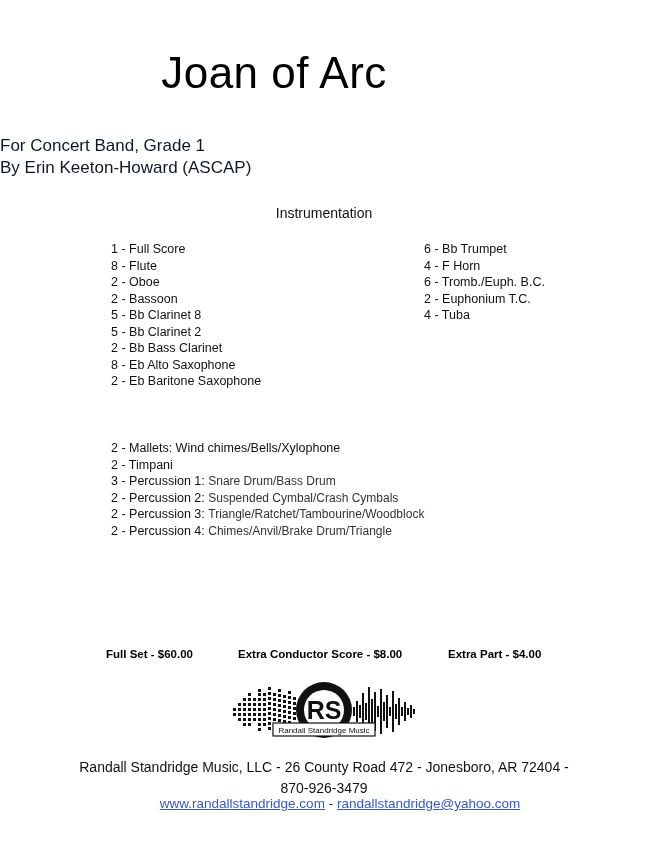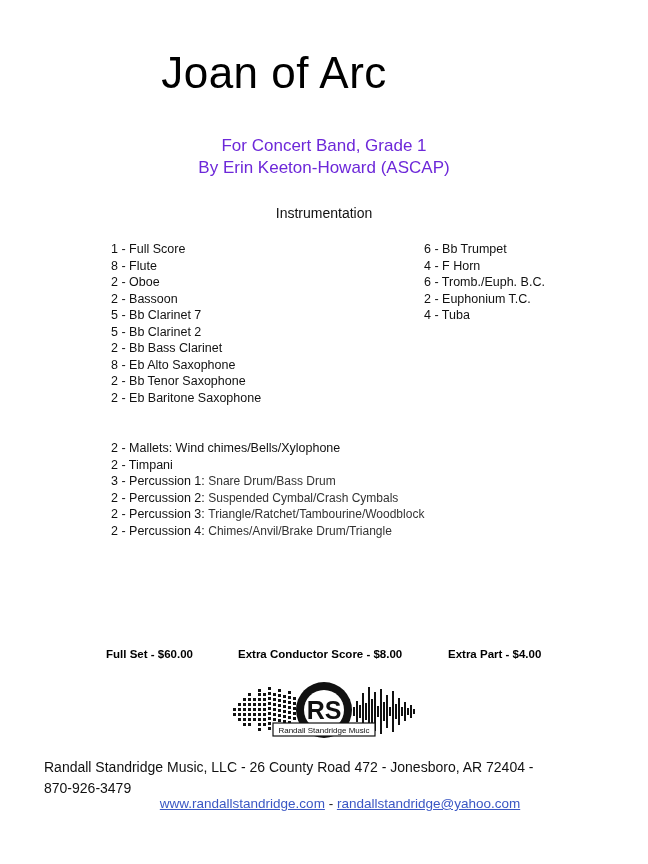--- a/index.html
+++ b/index.html
@@ -36,25 +36,24 @@
     letter-spacing: 0.5px;
     color: #000;
     line-height: 1.15;
   }
 
   .subtitle-block {
     position: absolute;
     top: 135px;
     left: 0;
     width: 648px;
-    text-align: center;
     font-size: 17px;
     font-weight: 300;
     line-height: 22px;
-    color: #6d28d9;
+    color: #0f172a;
   }
 
   .section-heading {
     position: absolute;
     top: 205px;
     left: 0;
     width: 648px;
     text-align: center;
     font-size: 14px;
     font-weight: 400;
@@ -125,21 +124,21 @@
     height: 62px;
   }
   .logo svg { display: block; }
 
   
   .footer-address {
     position: absolute;
     top: 757px;
     left: 44px;
     width: 560px;
-    text-align: left;
+    text-align: center;
     font-size: 14px;
     font-weight: 300;
     line-height: 21px;
     color: #111;
   }
   .footer-links {
     position: absolute;
     top: 796px;
     left: 16px;
     width: 648px;
@@ -167,25 +166,24 @@
   </div>
 
   <div class="section-heading">Instrumentation</div>
 
   <div class="instr-wrap">
     <div class="instr-col left">
       <span class="instr-line">1 - Full Score</span>
       <span class="instr-line">8 - Flute</span>
       <span class="instr-line">2 - Oboe</span>
       <span class="instr-line">2 - Bassoon</span>
-      <span class="instr-line">5 - Bb Clarinet 7</span>
+      <span class="instr-line">5 - Bb Clarinet 8</span>
       <span class="instr-line">5 - Bb Clarinet 2</span>
       <span class="instr-line">2 - Bb Bass Clarinet</span>
       <span class="instr-line">8 - Eb Alto Saxophone</span>
-      <span class="instr-line">2 - Bb Tenor Saxophone</span>
       <span class="instr-line">2 - Eb Baritone Saxophone</span>
     </div>
     <div class="instr-col right">
       <span class="instr-line">6 - Bb Trumpet</span>
       <span class="instr-line">4 - F Horn</span>
       <span class="instr-line">6 - Tromb./Euph. B.C.</span>
       <span class="instr-line">2 - Euphonium T.C.</span>
       <span class="instr-line">4 - Tuba</span>
     </div>
   </div>

